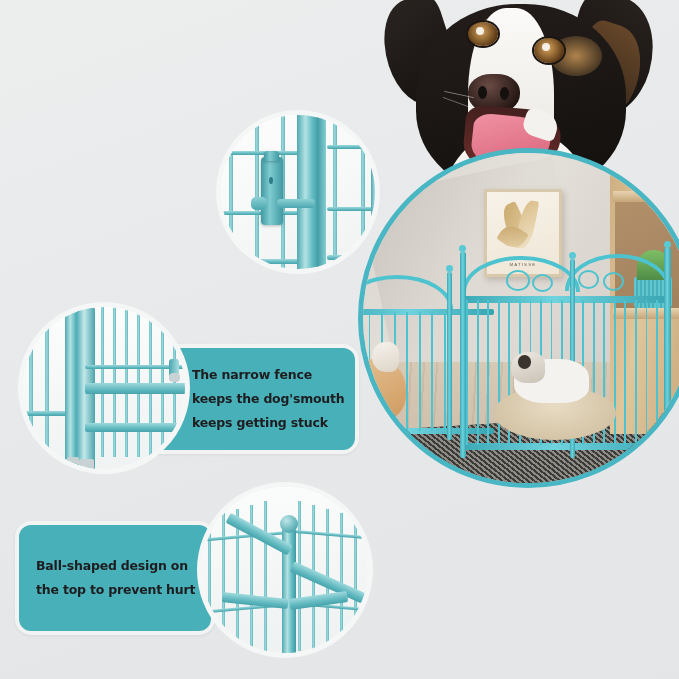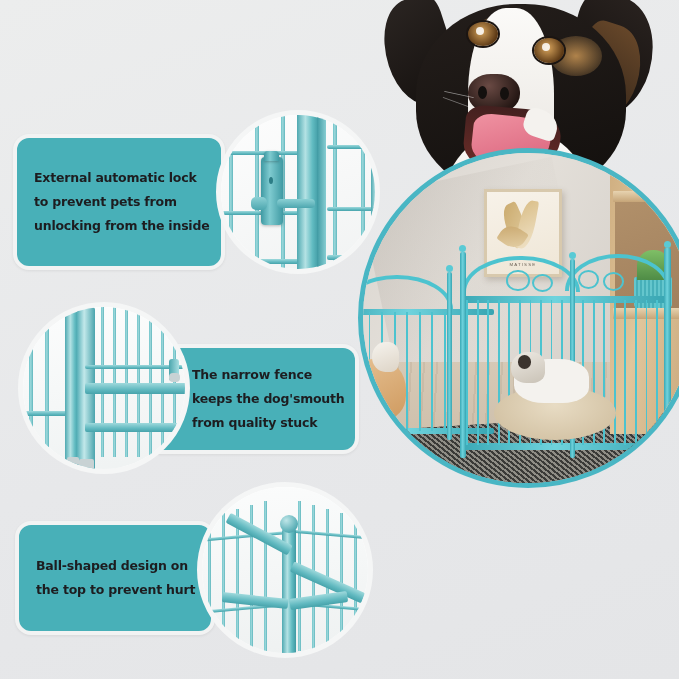--- a/index.html
+++ b/index.html
@@ -415,23 +415,20 @@
         <div class="pen-ball" style="left:96.6%;top:-16%;"></div>
       </div>
 
       <div class="pet-bed" style="left:40%;top:70%;width:36%;height:16%;"></div>
       <div class="dog-in-pen" style="left:46%;top:62%;width:22%;height:13%;"></div>
       <div class="dog-in-pen" style="left:45%;top:60%;width:10%;height:9%;background:linear-gradient(160deg,#eeeae3,#c9c2b6);border-radius:50% 40% 35% 45%;"></div>
       <div class="dg" style="left:47%;top:61%;width:4%;height:4%;background:#3b332d;border-radius:50%;position:absolute;"></div>
     </div>
   </div>
 
-  <div class="callout" id="callout-1">
-    <div class="callout-text">External automatic lock to prevent pets from unlocking from the inside</div>
-  </div>
 
   <div class="detail-circle" id="detail-circle-1">
     <div class="fence-art" style="background:linear-gradient(160deg,#fdfdfd,#f1f3f3);">
       <div class="vbar" style="left:8px;top:0;width:4px;height:164px;"></div>
       <div class="vbar" style="left:34px;top:0;width:4px;height:164px;"></div>
       <div class="vbar" style="left:60px;top:0;width:4px;height:164px;"></div>
       <div class="hbar" style="left:0;top:36px;width:86px;height:4px;"></div>
       <div class="hbar" style="left:0;top:96px;width:86px;height:4px;"></div>
       <div class="hbar" style="left:0;top:144px;width:86px;height:5px;"></div>
       <div class="post" style="left:76px;top:-6px;width:22px;height:176px;"></div>
@@ -445,21 +442,21 @@
 
       <div class="latch-body" style="left:40px;top:42px;width:22px;height:68px;"></div>
       <div class="latch-body" style="left:43px;top:36px;width:15px;height:10px;border-radius:4px 4px 0 0;"></div>
       <div class="latch-handle" style="left:56px;top:84px;width:38px;height:9px;"></div>
       <div class="latch-handle" style="left:30px;top:82px;width:16px;height:13px;border-radius:5px;"></div>
       <div style="position:absolute;left:48px;top:62px;width:4px;height:7px;background:#2c7d86;border-radius:50%;"></div>
     </div>
   </div>
 
   <div class="callout" id="callout-2">
-    <div class="callout-text">The narrow fence keeps the dog'smouth from quality stuck</div>
+    <div class="callout-text">The narrow fence keeps the dog'smouth keeps getting stuck</div>
   </div>
 
   <div class="detail-circle" id="detail-circle-2">
     <div class="fence-art" style="background:linear-gradient(170deg,#fcfdfd,#eff2f2);">
       <div class="vbar" style="left:6px;top:0;width:4px;height:140px;"></div>
       <div class="vbar" style="left:22px;top:0;width:4px;height:140px;"></div>
       <div class="hbar" style="left:0;top:104px;width:48px;height:5px;"></div>
       <div class="post" style="left:42px;top:0;width:14px;height:172px;"></div>
       <div class="post" style="left:54px;top:0;width:18px;height:172px;background:linear-gradient(90deg,#57b0b8,#c2e8ea 40%,#4aa4ad);"></div>
       <div class="foot-cap" style="left:44px;top:150px;width:12px;height:14px;"></div>

